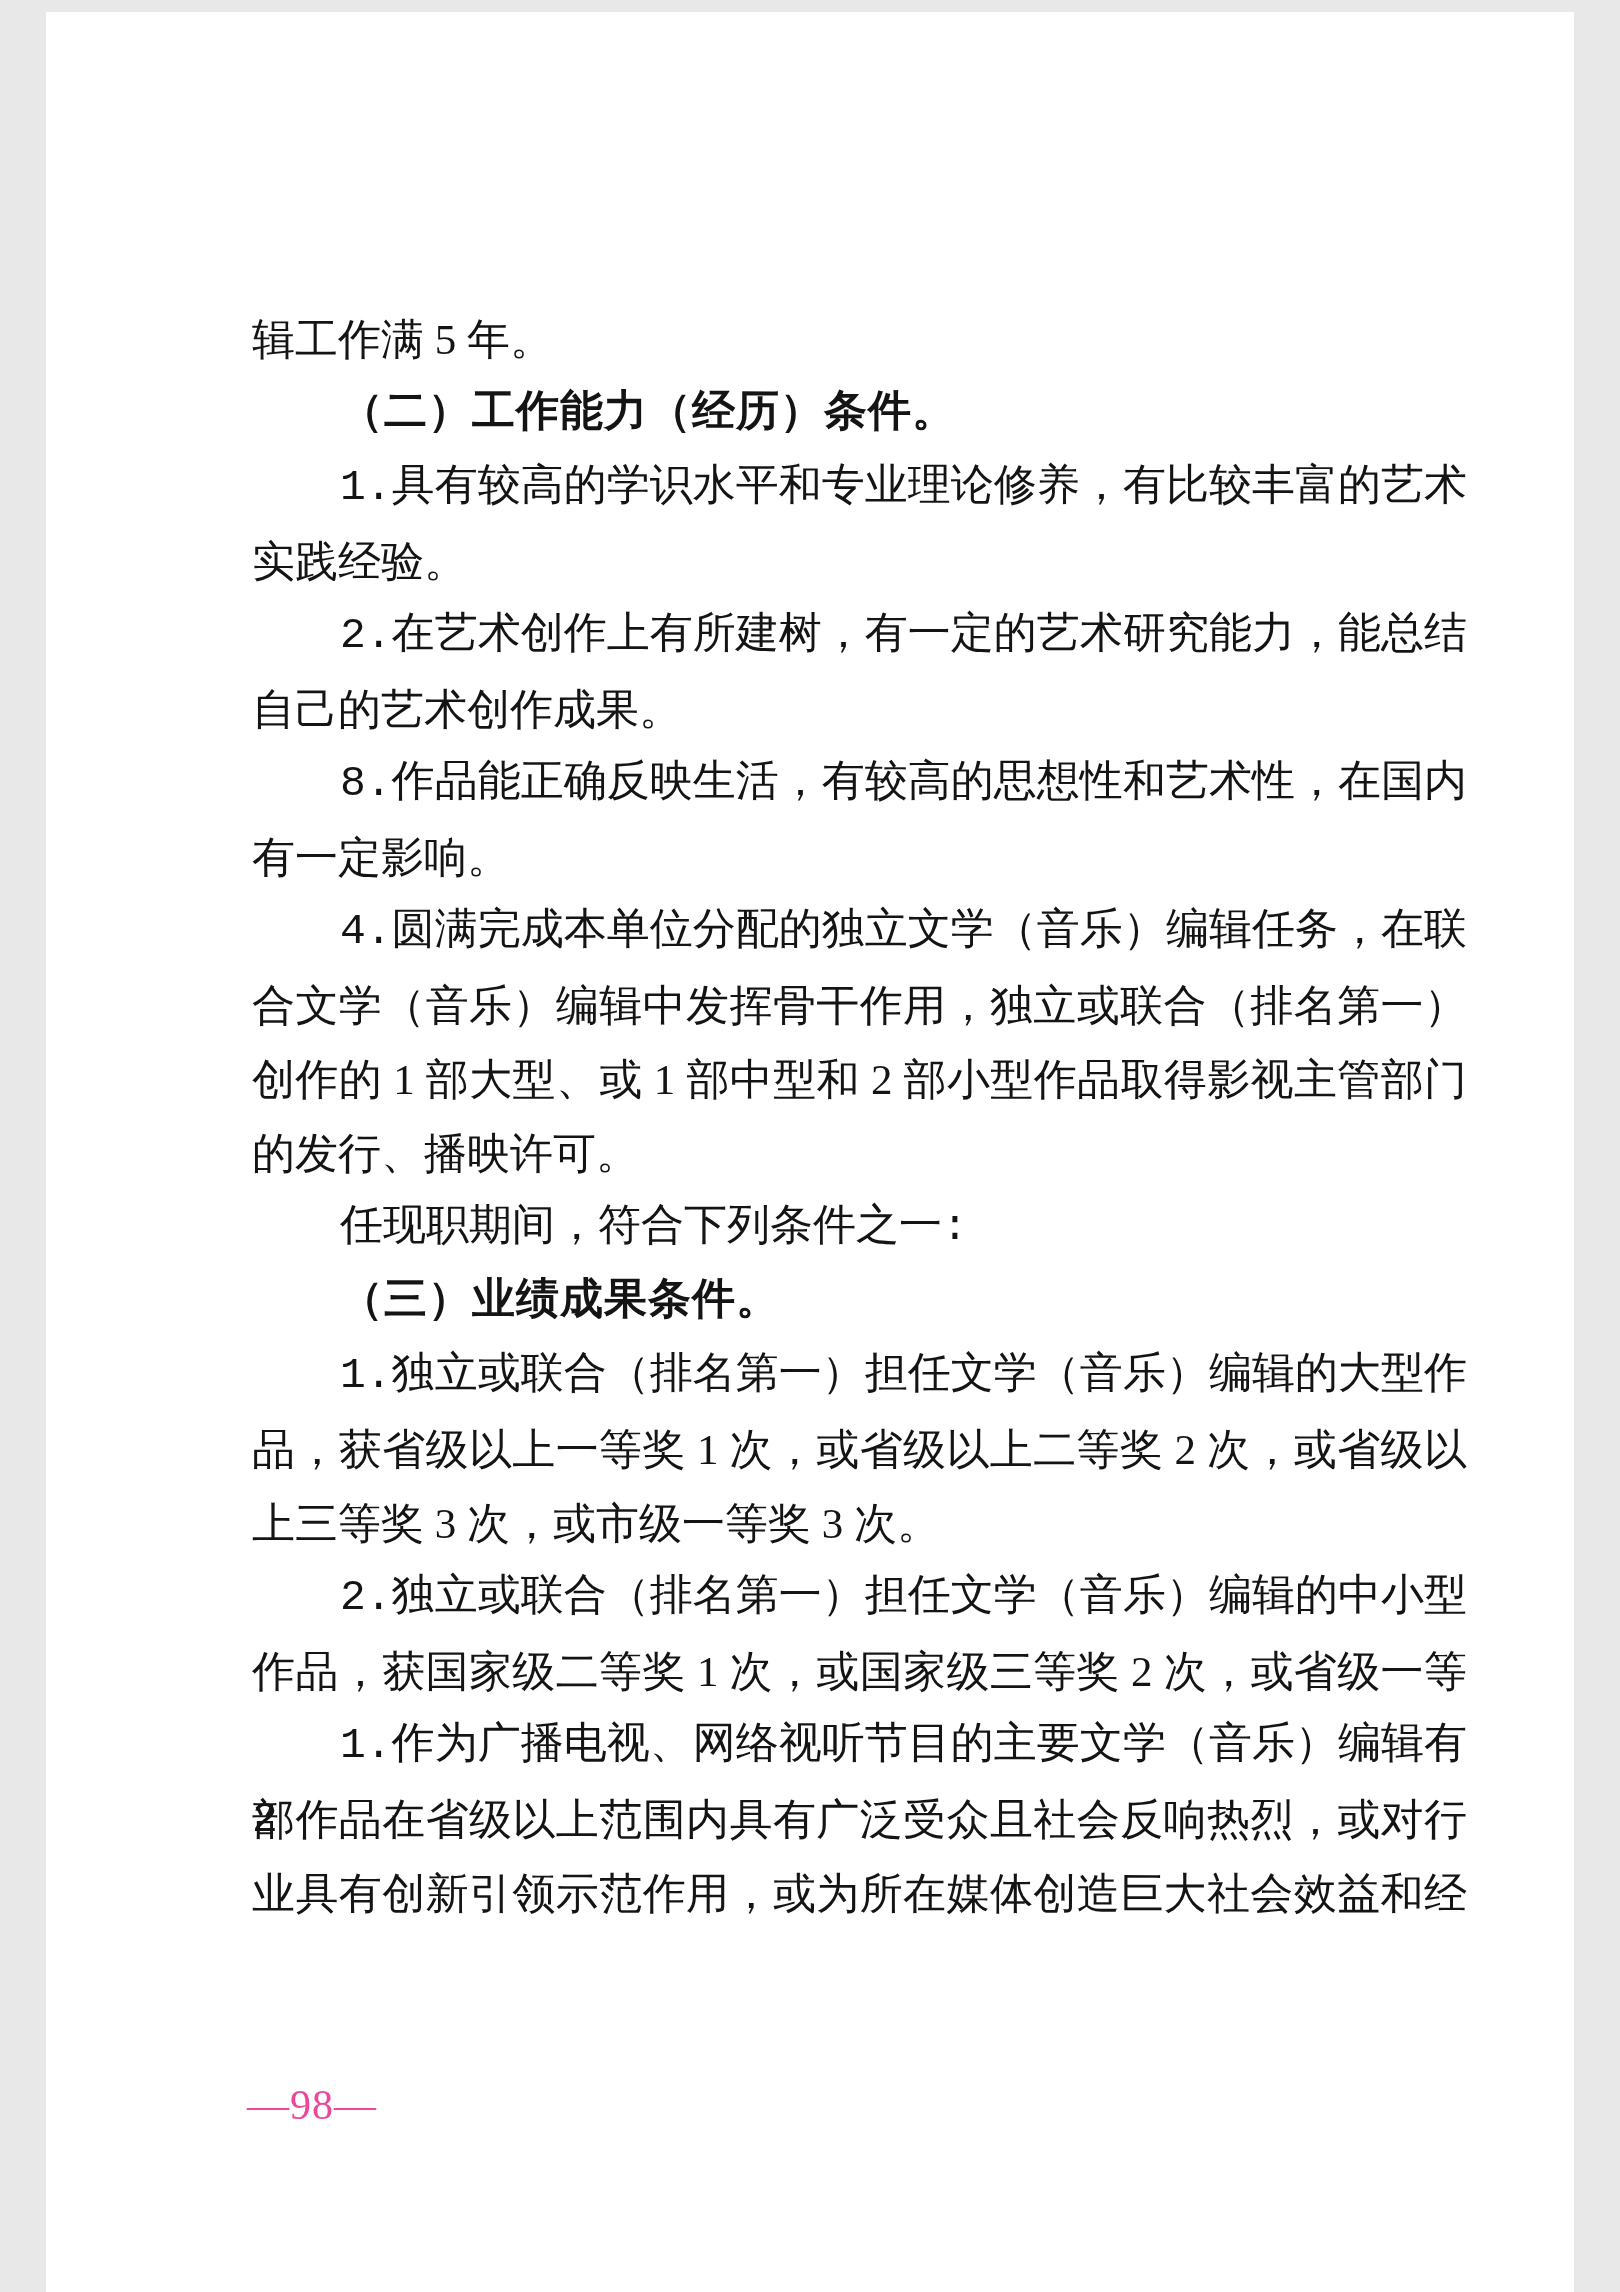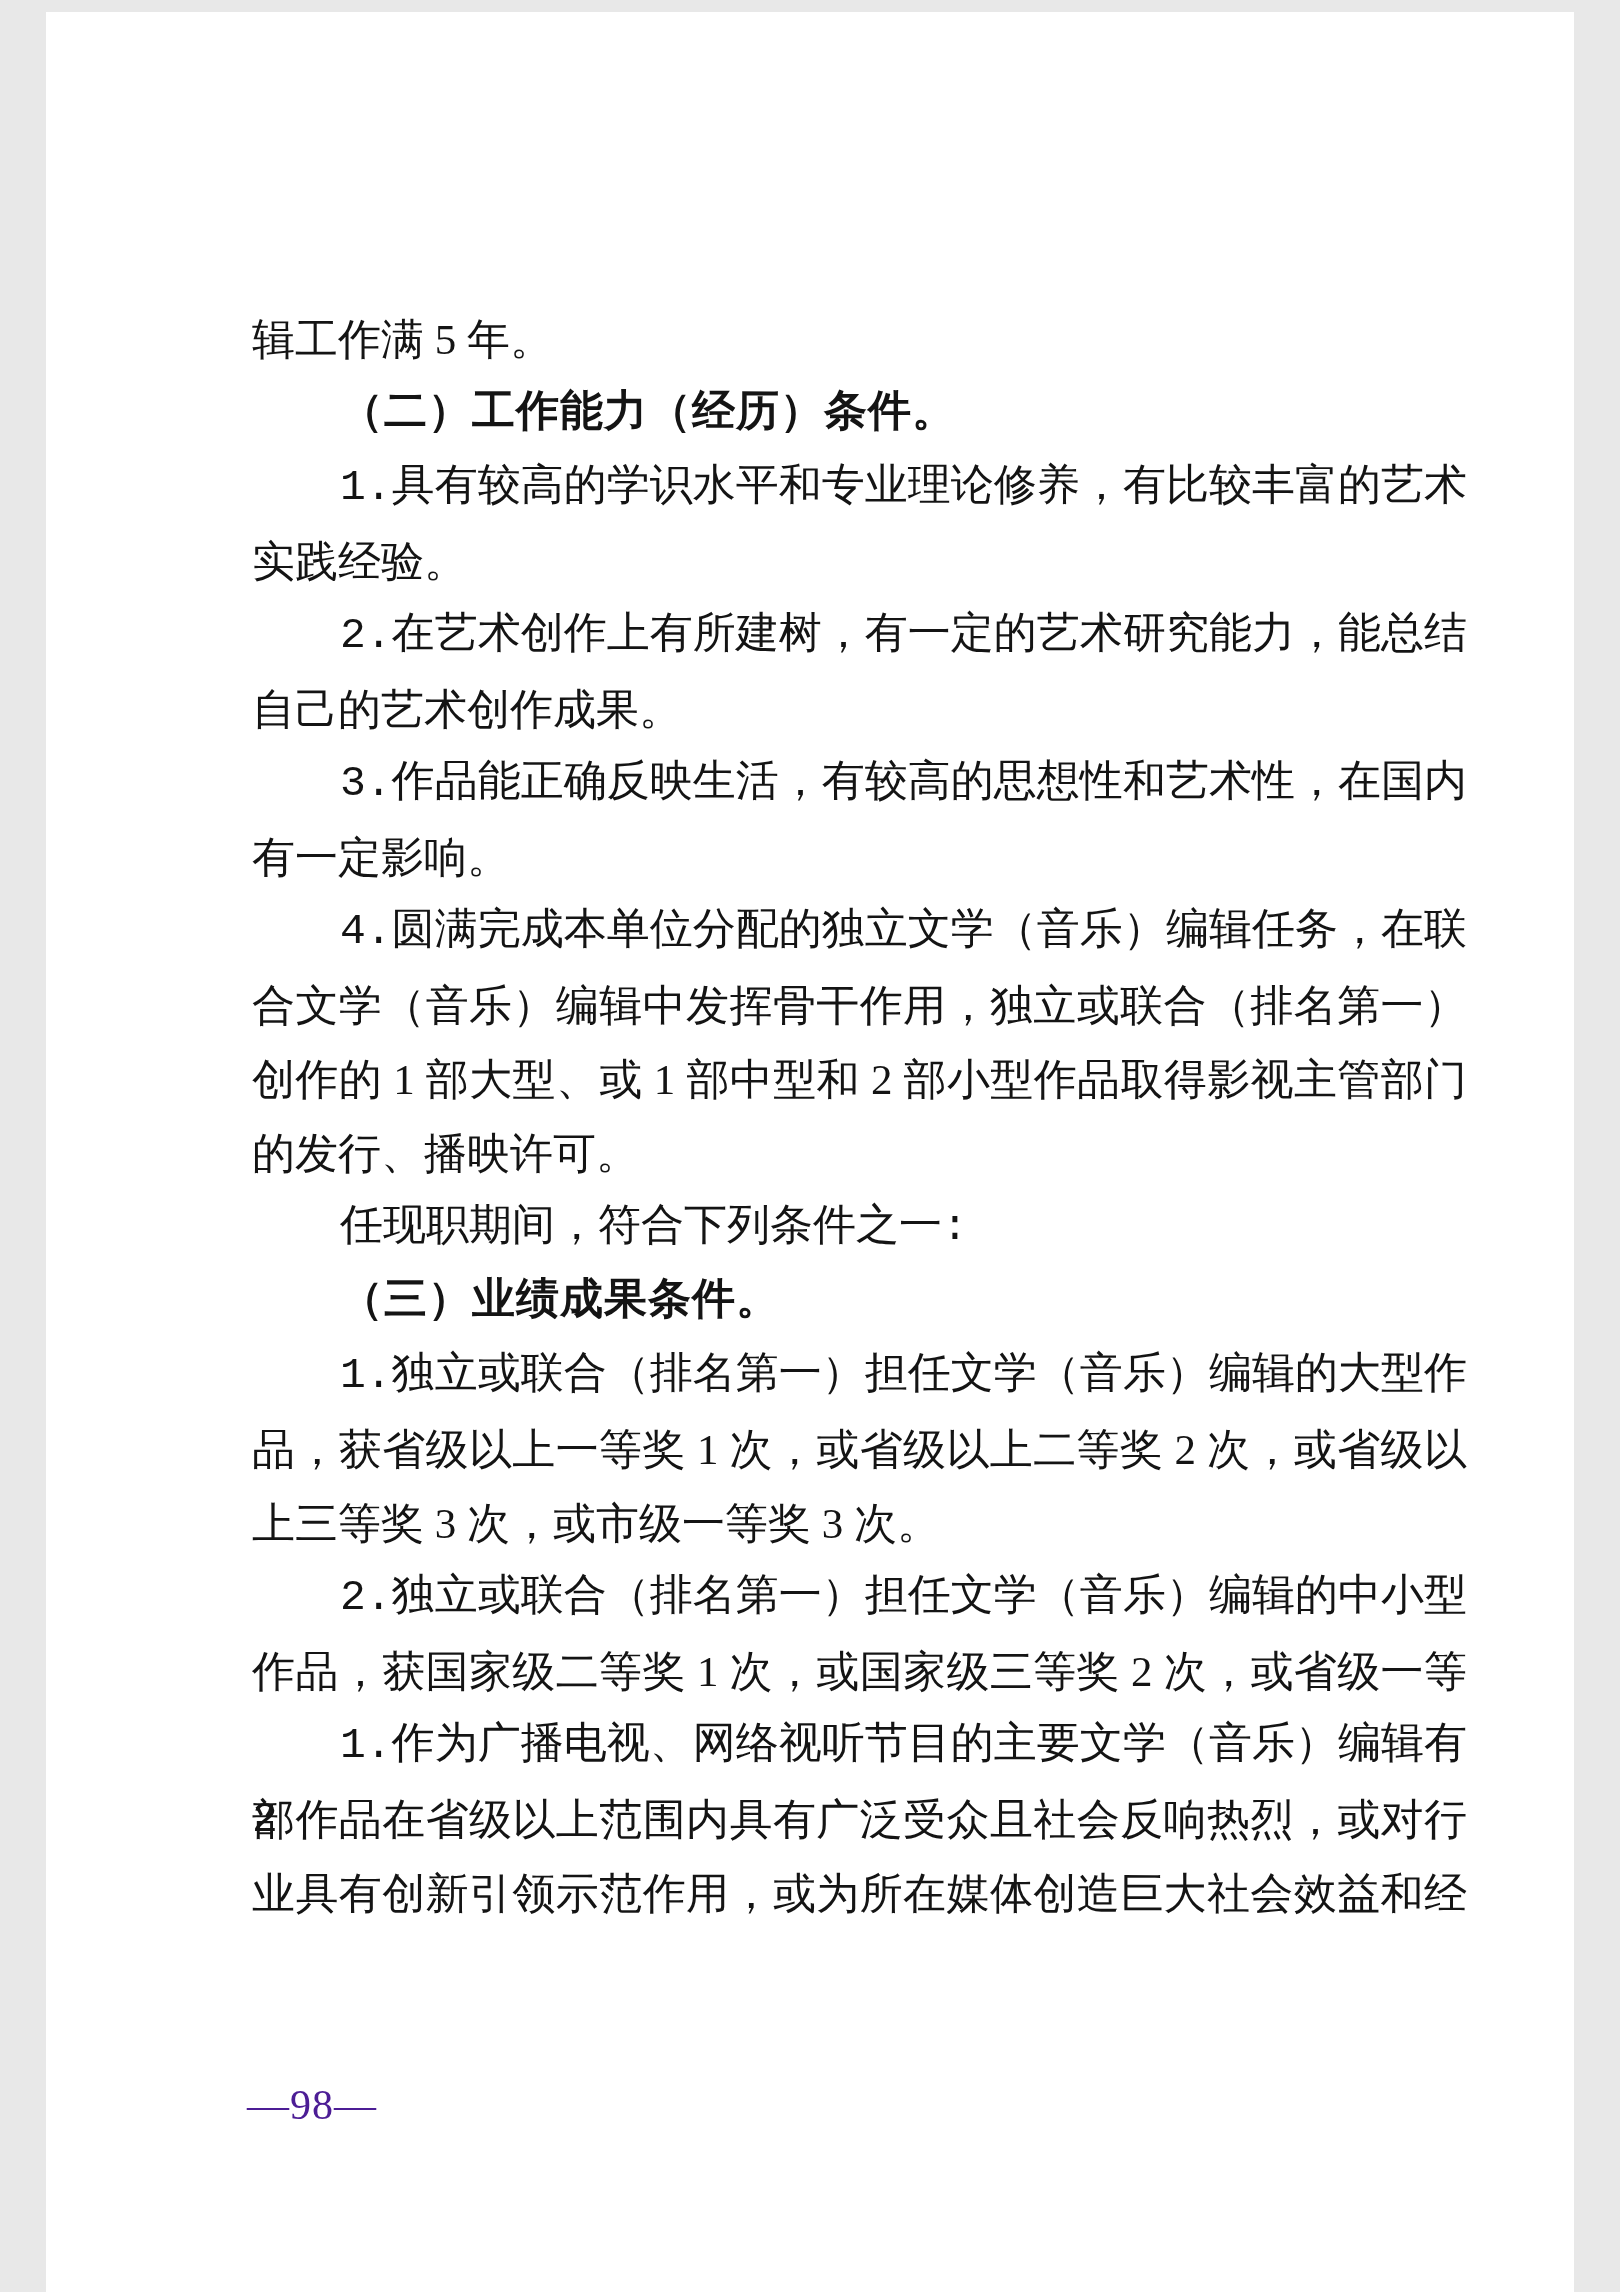--- a/index.html
+++ b/index.html
@@ -41,37 +41,37 @@
   .tline.justify {
     text-align: justify;
     text-align-last: justify;
   }
   .page-footer {
     position: absolute;
     left: 201px;
     top: 2070px;
     font-size: 42px;
     line-height: 47px;
-    color: #4c1d95;
+    color: #ec4899;
     letter-spacing: 1px;
     text-align: right;
   }
 </style>
 </head>
 <body>
 
 <div class="page">
   <main class="content" id="doc-body">
       <div class="tline">辑工作满 5 年。</div>
       <div class="tline indent bold">（二）工作能力（经历）条件。</div>
       <div class="tline indent justify">1.具有较高的学识水平和专业理论修养，有比较丰富的艺术</div>
       <div class="tline">实践经验。</div>
       <div class="tline indent justify">2.在艺术创作上有所建树，有一定的艺术研究能力，能总结</div>
       <div class="tline">自己的艺术创作成果。</div>
-      <div class="tline indent justify">3.作品能正确反映生活，有较高的思想性和艺术性，在国内</div>
+      <div class="tline indent justify">8.作品能正确反映生活，有较高的思想性和艺术性，在国内</div>
       <div class="tline">有一定影响。</div>
       <div class="tline indent justify">4.圆满完成本单位分配的独立文学（音乐）编辑任务，在联</div>
       <div class="tline justify">合文学（音乐）编辑中发挥骨干作用，独立或联合（排名第一）</div>
       <div class="tline justify">创作的 1 部大型、或 1 部中型和 2 部小型作品取得影视主管部门</div>
       <div class="tline">的发行、播映许可。</div>
       <div class="tline indent">任现职期间，符合下列条件之一:</div>
       <div class="tline indent bold">（三）业绩成果条件。</div>
       <div class="tline indent justify">1.独立或联合（排名第一）担任文学（音乐）编辑的大型作</div>
       <div class="tline justify">品，获省级以上一等奖 1 次，或省级以上二等奖 2 次，或省级以</div>
       <div class="tline">上三等奖 3 次，或市级一等奖 3 次。</div>

